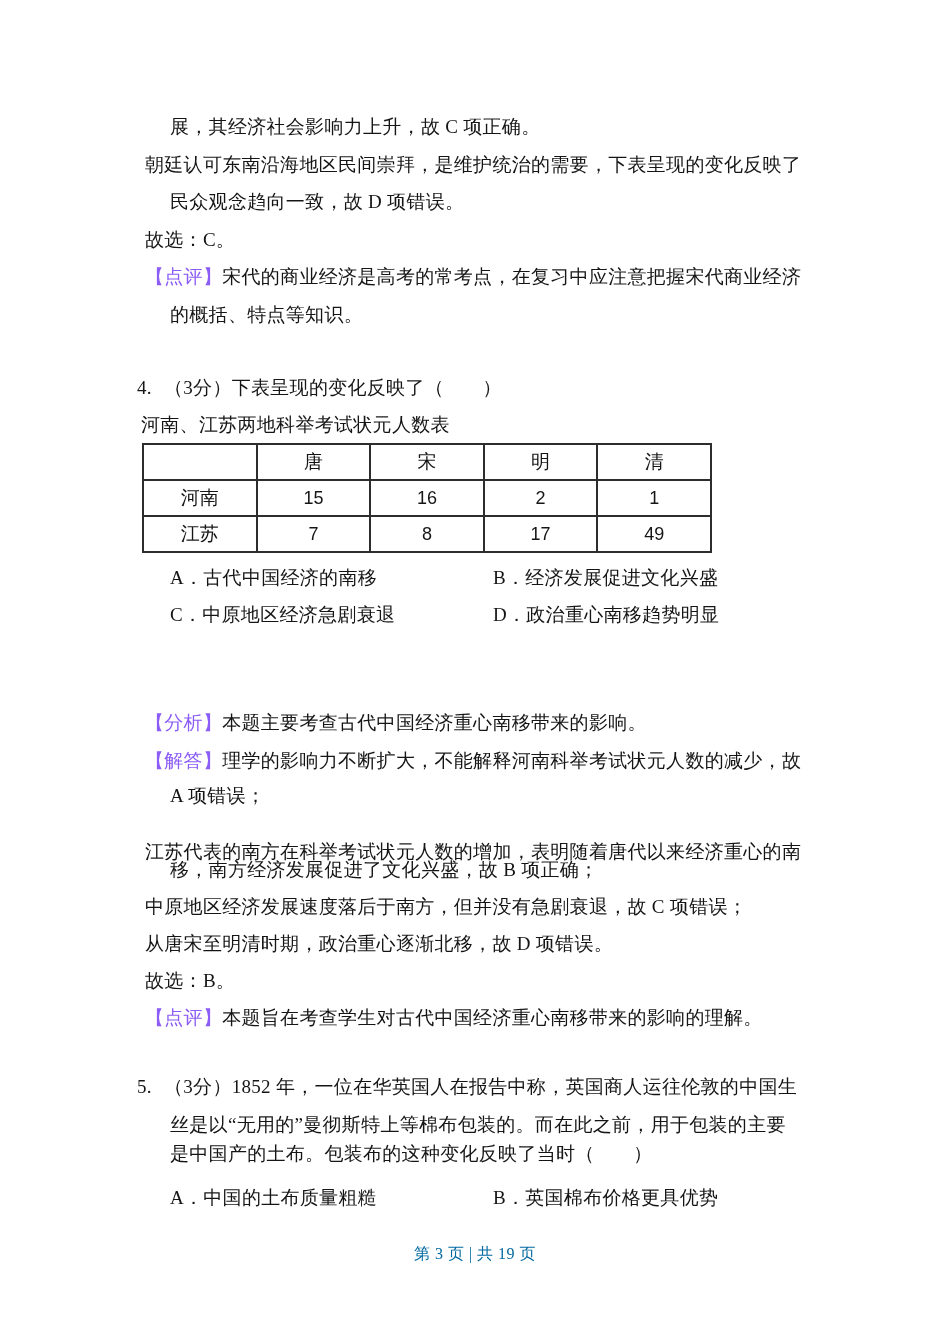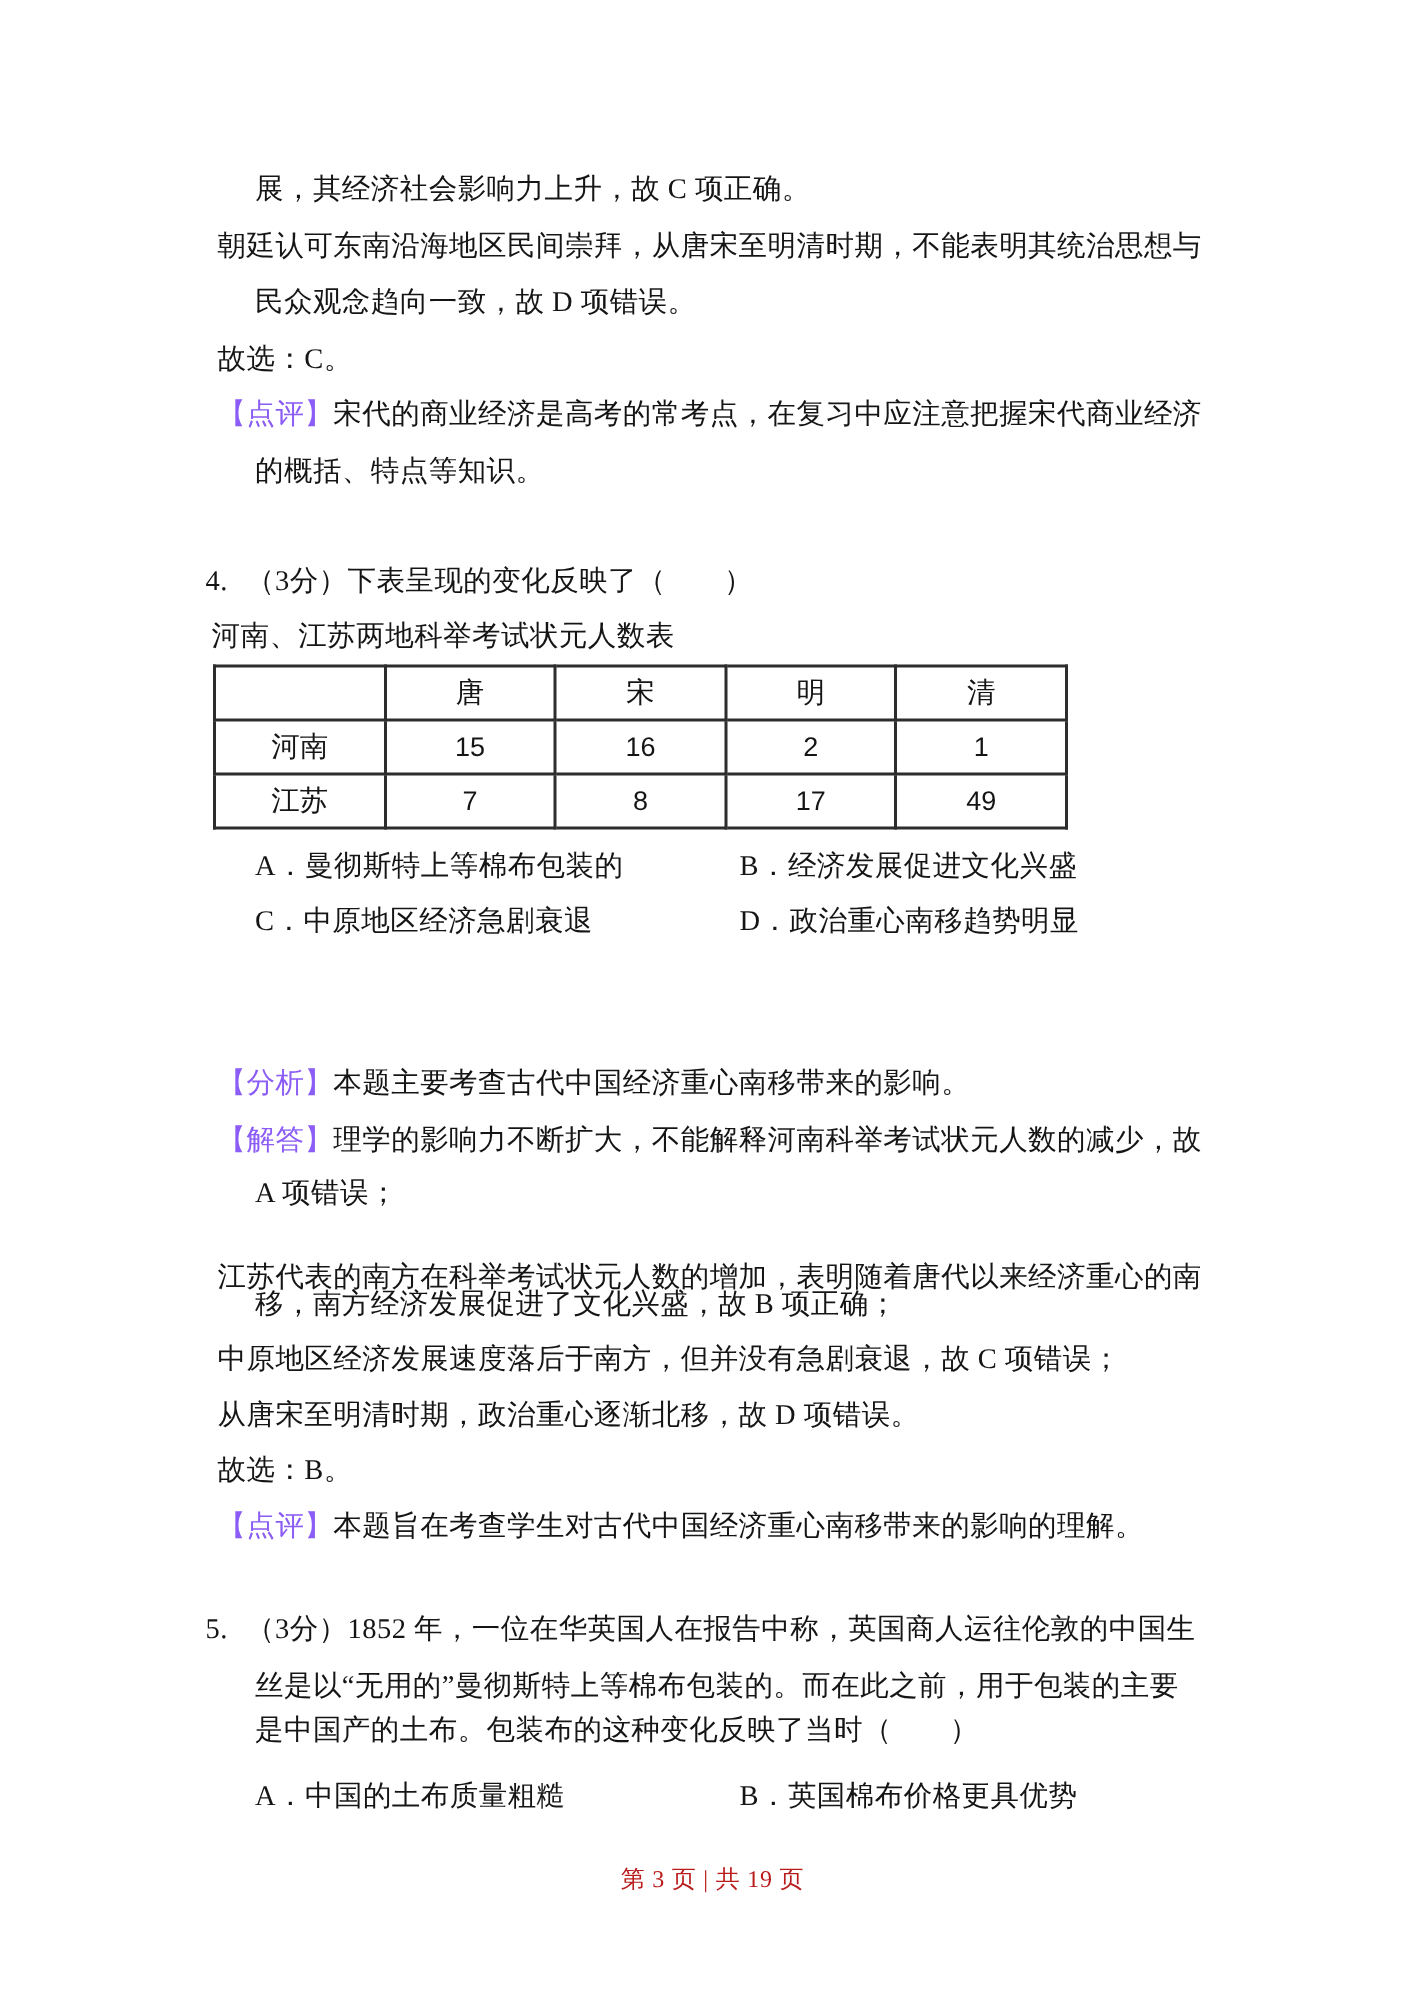--- a/index.html
+++ b/index.html
@@ -33,30 +33,30 @@
     vertical-align:middle;
   }
   .exam-table td.num {
     font-family:"Liberation Sans","DejaVu Sans",sans-serif;
     font-size:18px;
     margin-top:36px;
   }
   .footer {
     position:absolute; top:1240px; left:0; width:950px;
     text-align:center; font-size:16px; line-height:28px;
-    color:#b91c1c; letter-spacing:0.5px;
+    color:#0369a1; letter-spacing:0.5px;
   }
 </style>
 </head>
 <body>
 
 <div class="page">
 
   <div class="line" style="top:108px; left:170px;">展，其经济社会影响力上升，故 C 项正确。</div>
-  <div class="line" style="top:146px; left:145px;">朝廷认可东南沿海地区民间崇拜，从唐宋至明清时期，不能表明其统治思想与</div>
+  <div class="line" style="top:146px; left:145px;">朝廷认可东南沿海地区民间崇拜，是维护统治的需要，下表呈现的变化反映了</div>
   <div class="line" style="top:183px; left:170px;">民众观念趋向一致，故 D 项错误。</div>
   <div class="line" style="top:221px; left:145px;">故选：C。</div>
   <div class="line" style="top:258px; left:145px;"><span class="label">【点评】</span><span>宋代的商业经济是高考的常考点，在复习中应注意把握宋代商业经济</span></div>
   <div class="line" style="top:296px; left:170px;">的概括、特点等知识。</div>
 
   <div class="line" style="top:369px; left:137px;"><span class="qnum">4.</span><span>（3分）下表呈现的变化反映了（　　）</span></div>
   <div class="line" style="top:406px; left:141px;">河南、江苏两地科举考试状元人数表</div>
 
   <table class="exam-table">
     <tbody>
@@ -77,21 +77,21 @@
     <tr>
       <td>江苏</td>
       <td class="num">7</td>
       <td class="num">8</td>
       <td class="num">17</td>
       <td class="num">49</td>
     </tr>
   </tbody>
     </table>
 
-  <div class="line" style="top:559px; left:170px;">A．曼彻斯特上等棉布包装的</div>
+  <div class="line" style="top:559px; left:170px;">A．古代中国经济的南移</div>
   <div class="line" style="top:559px; left:493px;">B．经济发展促进文化兴盛</div>
   <div class="line" style="top:596px; left:170px;">C．中原地区经济急剧衰退</div>
   <div class="line" style="top:596px; left:493px;">D．政治重心南移趋势明显</div>
 
   <div class="line" style="top:704px; left:145px;text-align:center;"><span class="label">【分析】</span><span>本题主要考查古代中国经济重心南移带来的影响。</span></div>
   <div class="line" style="top:742px; left:145px;"><span class="label">【解答】</span><span>理学的影响力不断扩大，不能解释河南科举考试状元人数的减少，故</span></div>
   <div class="line" style="top:777px; left:170px;">A 项错误；</div>
   <div class="line" style="top:814px; left:145px;margin-top:19px;">江苏代表的南方在科举考试状元人数的增加，表明随着唐代以来经济重心的南</div>
   <div class="line" style="top:851px; left:170px;">移，南方经济发展促进了文化兴盛，故 B 项正确；</div>
   <div class="line" style="top:888px; left:145px;">中原地区经济发展速度落后于南方，但并没有急剧衰退，故 C 项错误；</div>

